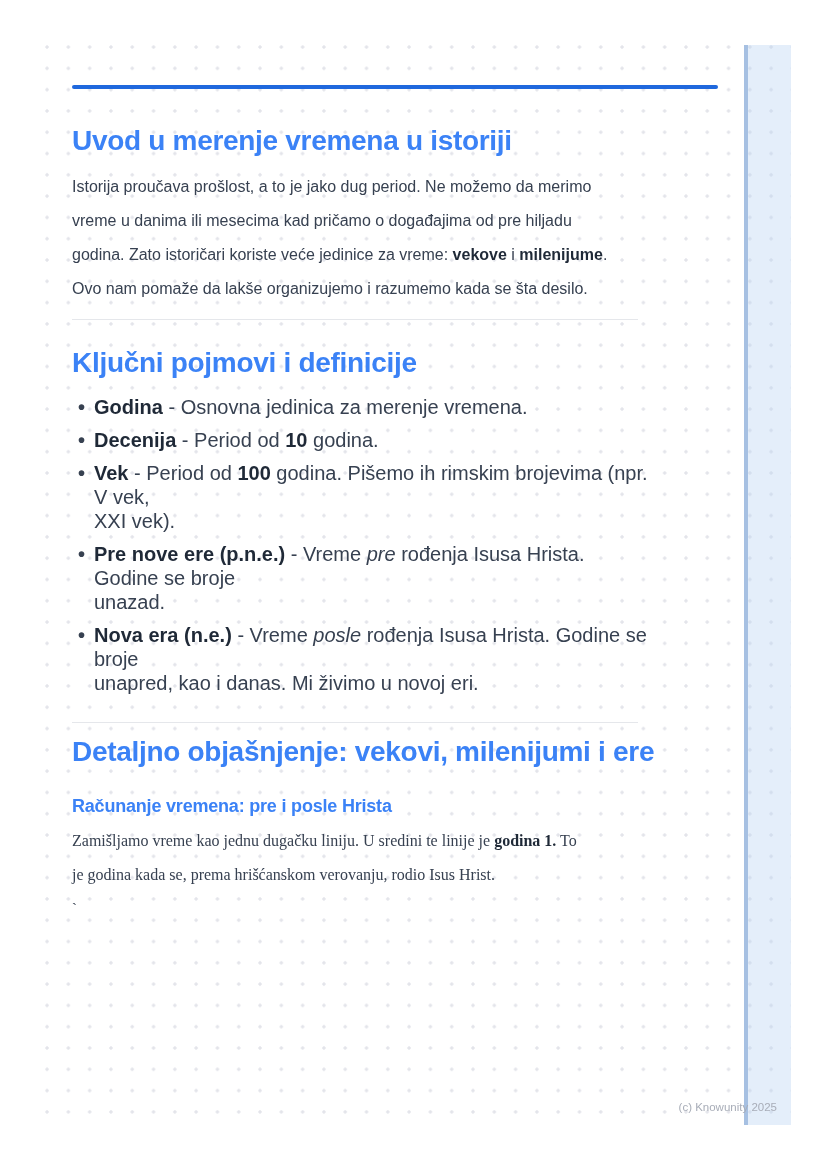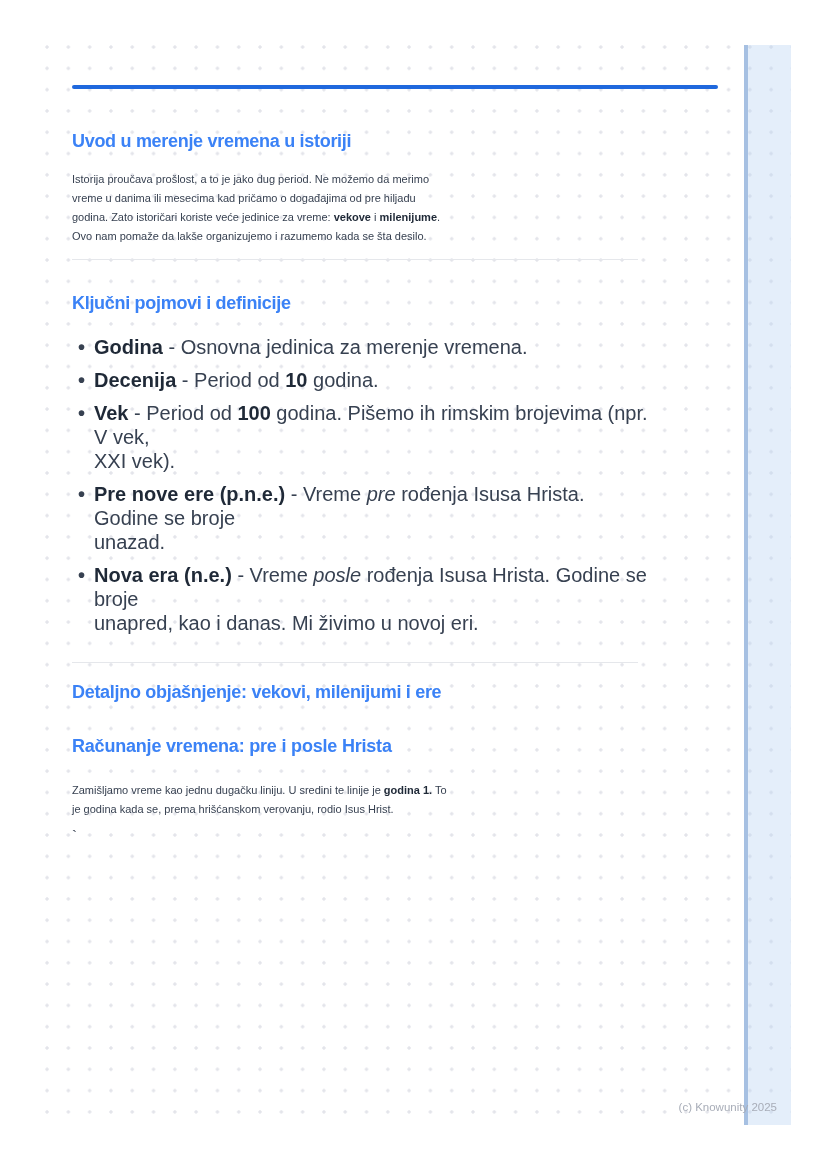--- a/index.html
+++ b/index.html
@@ -47,46 +47,46 @@
     color: var(--title-color);
     white-space: pre-line;
   }
   .rule {
     margin-top: 10px;
     width: 646px; height: 4px;
     border-radius: 2px;
     background: var(--rule-color);
   }
   h2.section-heading {
-    font-size: 18px;
+    font-size: 28px;
     line-height: 26px;
     font-weight: bold;
     letter-spacing: -0.3px;
     color: var(--heading-color);
   }
   .s-intro h2 { margin-top: 39px; }
   .s-terms h2 { margin-top: 30px; }
   .s-detail h2 { margin-top: 16px; }
   h3.sub-heading {
     margin-top: 30px;
     font-size: 18px;
     line-height: 22px;
     font-weight: bold;
     letter-spacing: -0.2px;
     color: var(--heading-color);
   }
   p.body {
     margin-top: 16px;
     width: 585px;
-    font-size: 11px;
-    line-height: 19px;
+    font-size: 16px;
+    line-height: 34px;
     color: var(--text-color);
     white-space: pre-line;
   }
-  .s-detail p.body { margin-top: 24px; }
+  .s-detail p.body { margin-top: 7px; font-family: Liberation Serif, serif; }
   p.stray {
     margin-top: 7px;
     font-size: 15.5px;
     line-height: 20px;
     color: var(--text-color);
   }
   hr.divider {
     border: none;
     border-top: 1px solid var(--divider-color);
     width: 566px;

